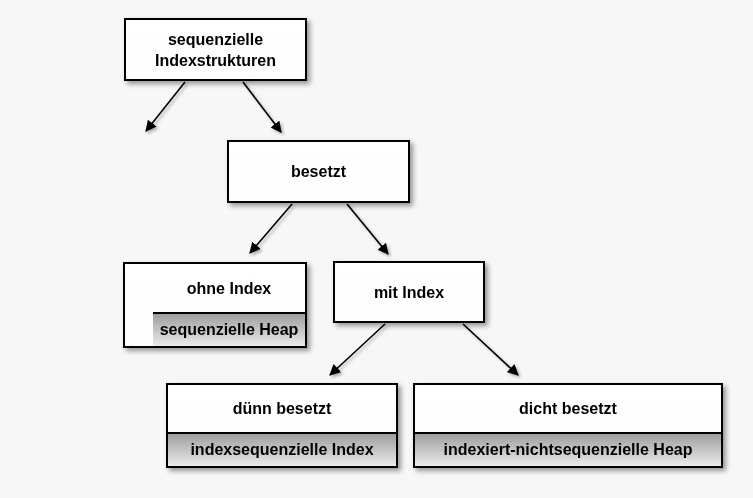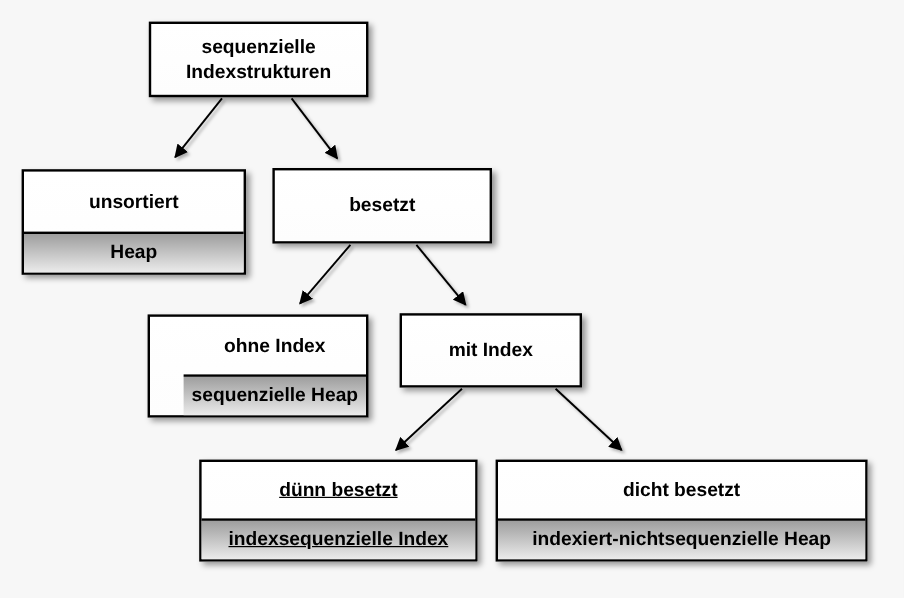--- a/index.html
+++ b/index.html
@@ -75,39 +75,35 @@
     <line x1="292" y1="204" x2="250" y2="253" marker-end="url(#arrowhead)"></line>
     <line x1="347" y1="204" x2="388" y2="254" marker-end="url(#arrowhead)"></line>
     <line x1="385" y1="324" x2="330" y2="375" marker-end="url(#arrowhead)"></line>
     <line x1="463" y1="324" x2="518" y2="375" marker-end="url(#arrowhead)"></line>
   </svg>
 
   <div class="node" style="left:124px; top:18px; width:183px; height:63px;">
     <div class="label">sequenzielle Indexstrukturen</div>
   </div>
 
-  <div class="node" style="left:18px; top:141px; width:187px; height:88px;">
-    <div class="label">unsortiert</div>
-    <div class="sublabel">Heap</div>
-  </div>
 
   <div class="node" style="left:227px; top:140px; width:183px; height:63px;">
     <div class="label">besetzt</div>
   </div>
 
   <div class="node" style="left:123px; top:262px; width:184px; height:86px;padding-left:28px;">
     <div class="label">ohne Index</div>
     <div class="sublabel">sequenzielle Heap</div>
   </div>
 
   <div class="node" style="left:333px; top:261px; width:152px; height:62px;">
     <div class="label">mit Index</div>
   </div>
 
-  <div class="node" style="left:166px; top:383px; width:232px; height:85px;text-decoration:underline;">
+  <div class="node" style="left:166px; top:383px; width:232px; height:85px;">
     <div class="label">dünn besetzt</div>
     <div class="sublabel">indexsequenzielle Index</div>
   </div>
 
   <div class="node" style="left:413px; top:383px; width:310px; height:85px;">
     <div class="label">dicht besetzt</div>
     <div class="sublabel">indexiert-nichtsequenzielle Heap</div>
   </div>
 
 </div>

